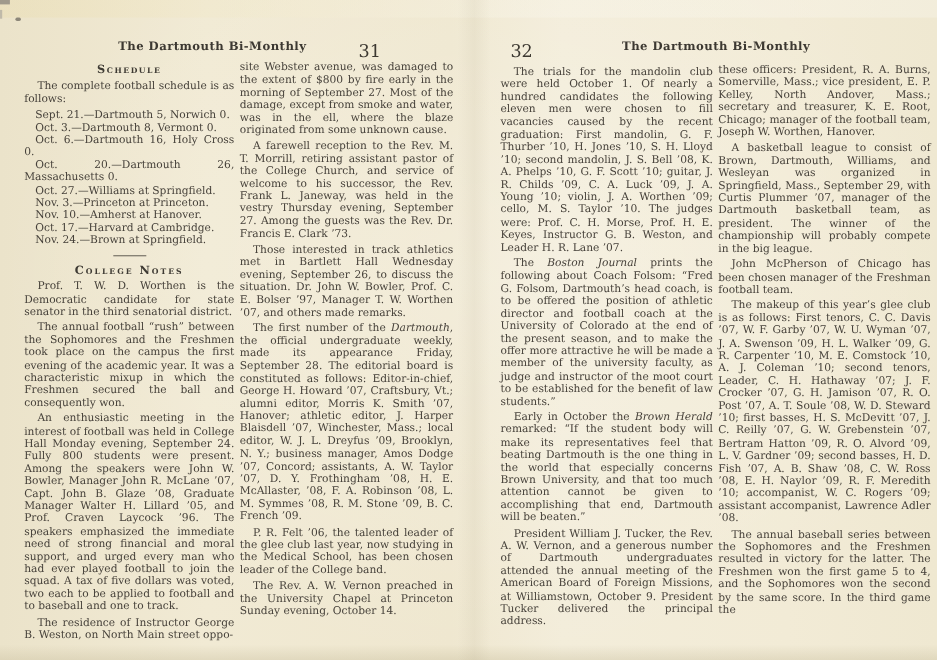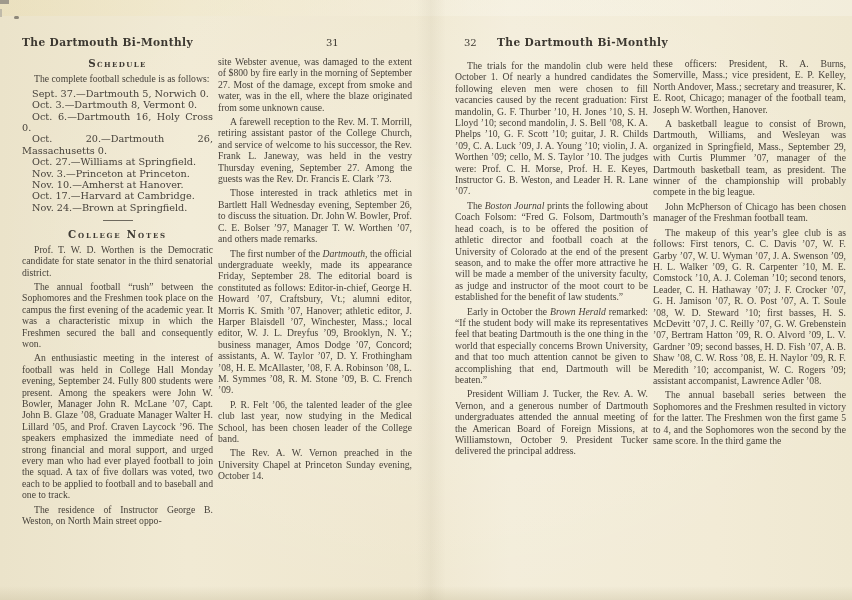--- a/index.html
+++ b/index.html
@@ -29,25 +29,25 @@
   .mark-a { position:absolute; left:0; top:0; width:9px; height:4px; background:#a09a8c; }
   .mark-b { position:absolute; left:14px; top:16px; width:5px; height:3px; background:#8d8779; border-radius:2px; }
   .mark-c { position:absolute; left:0; top:9px; width:2px; height:8px; background:#c0baa9; }
 
   .page { position:absolute; top:36px; height:560px; }
   .page-left  { left:22px;  width:392px; }
   .page-right { left:455px; width:392px; }
 
   .pg-title {
     position:absolute; top:0; font-size:10.6px; font-weight:bold;
-    letter-spacing:0.4px; color:#3c3831; white-space:nowrap; 
+    letter-spacing:0.4px; color:#3c3831; white-space:nowrap; text-align:center;
   }
   .page-left  .pg-title { left:0;  width:342px; }
   .page-right .pg-title { left:42px; width:308px; }
-  .pg-num { position:absolute; top:1px; font-size:10px; color:#3c3831; }
+  .pg-num { position:absolute; top:1px; font-size:16px; color:#3c3831; }
   .page-left  .pg-num { left:304px; }
   .page-right .pg-num { left:9px; }
 
   .col {
     position:absolute; text-align:justify;
     font-size:9.7px; line-height:11.4px;
   }
   .col1 { left:0;   top:22px; width:191px; }
   .col2 { left:196px; top:20px; width:194px; }
   .col3 { left:0;   top:24px; width:193px; }
@@ -56,21 +56,21 @@
   .sec-heading {
     margin:0 0 4px; text-align:center; text-indent:0;
     font-size:10.3px; font-variant:small-caps; font-weight:bold;
     letter-spacing:1.4px; color:#3e3a33;
   }
   .notes-heading { margin-top:0; margin-bottom:3px; letter-spacing:1.8px; }
   .section-rule {
     width:30px; height:0; border-top:1px solid #6e695e;
     margin:7px auto 8px;
   }
-  .para { margin:0 0 3px; text-indent:12px;font-family:Liberation Serif, serif; }
+  .para { margin:0 0 3px; text-indent:12px; }
   .para.no-indent { text-indent:0; }
   .sched { margin:0; text-indent:10px; }
   i { font-style: italic; }
 </style>
 </head>
 <body>
 
 <div class="top-tint"></div>
 <div class="bottom-tint"></div>
 <div class="gutter"></div>
@@ -79,21 +79,21 @@
 <div class="mark-c"></div>
 
 <div class="page page-left">
   <div class="pg-title">The Dartmouth Bi-Monthly</div>
   <div class="pg-num">31</div>
 
   <div class="col col1">
     <h3 class="sec-heading">Schedule</h3>
     <p class="para">The complete football schedule is as follows:</p>
     <div>
-        <p class="sched">Sept. 37.—Dartmouth 5, Norwich 0.</p>
+        <p class="sched">Sept. 21.—Dartmouth 5, Norwich 0.</p>
         <p class="sched">Oct. 3.—Dartmouth 8, Vermont 0.</p>
         <p class="sched">Oct. 6.—Dartmouth 16, Holy Cross 0.</p>
         <p class="sched">Oct. 20.—Dartmouth 26, Massachusetts 0.</p>
         <p class="sched">Oct. 27.—Williams at Springfield.</p>
         <p class="sched">Nov. 3.—Princeton at Princeton.</p>
         <p class="sched">Nov. 10.—Amherst at Hanover.</p>
         <p class="sched">Oct. 17.—Harvard at Cambridge.</p>
         <p class="sched">Nov. 24.—Brown at Springfield.</p>
       </div>
     <div class="section-rule"></div>

